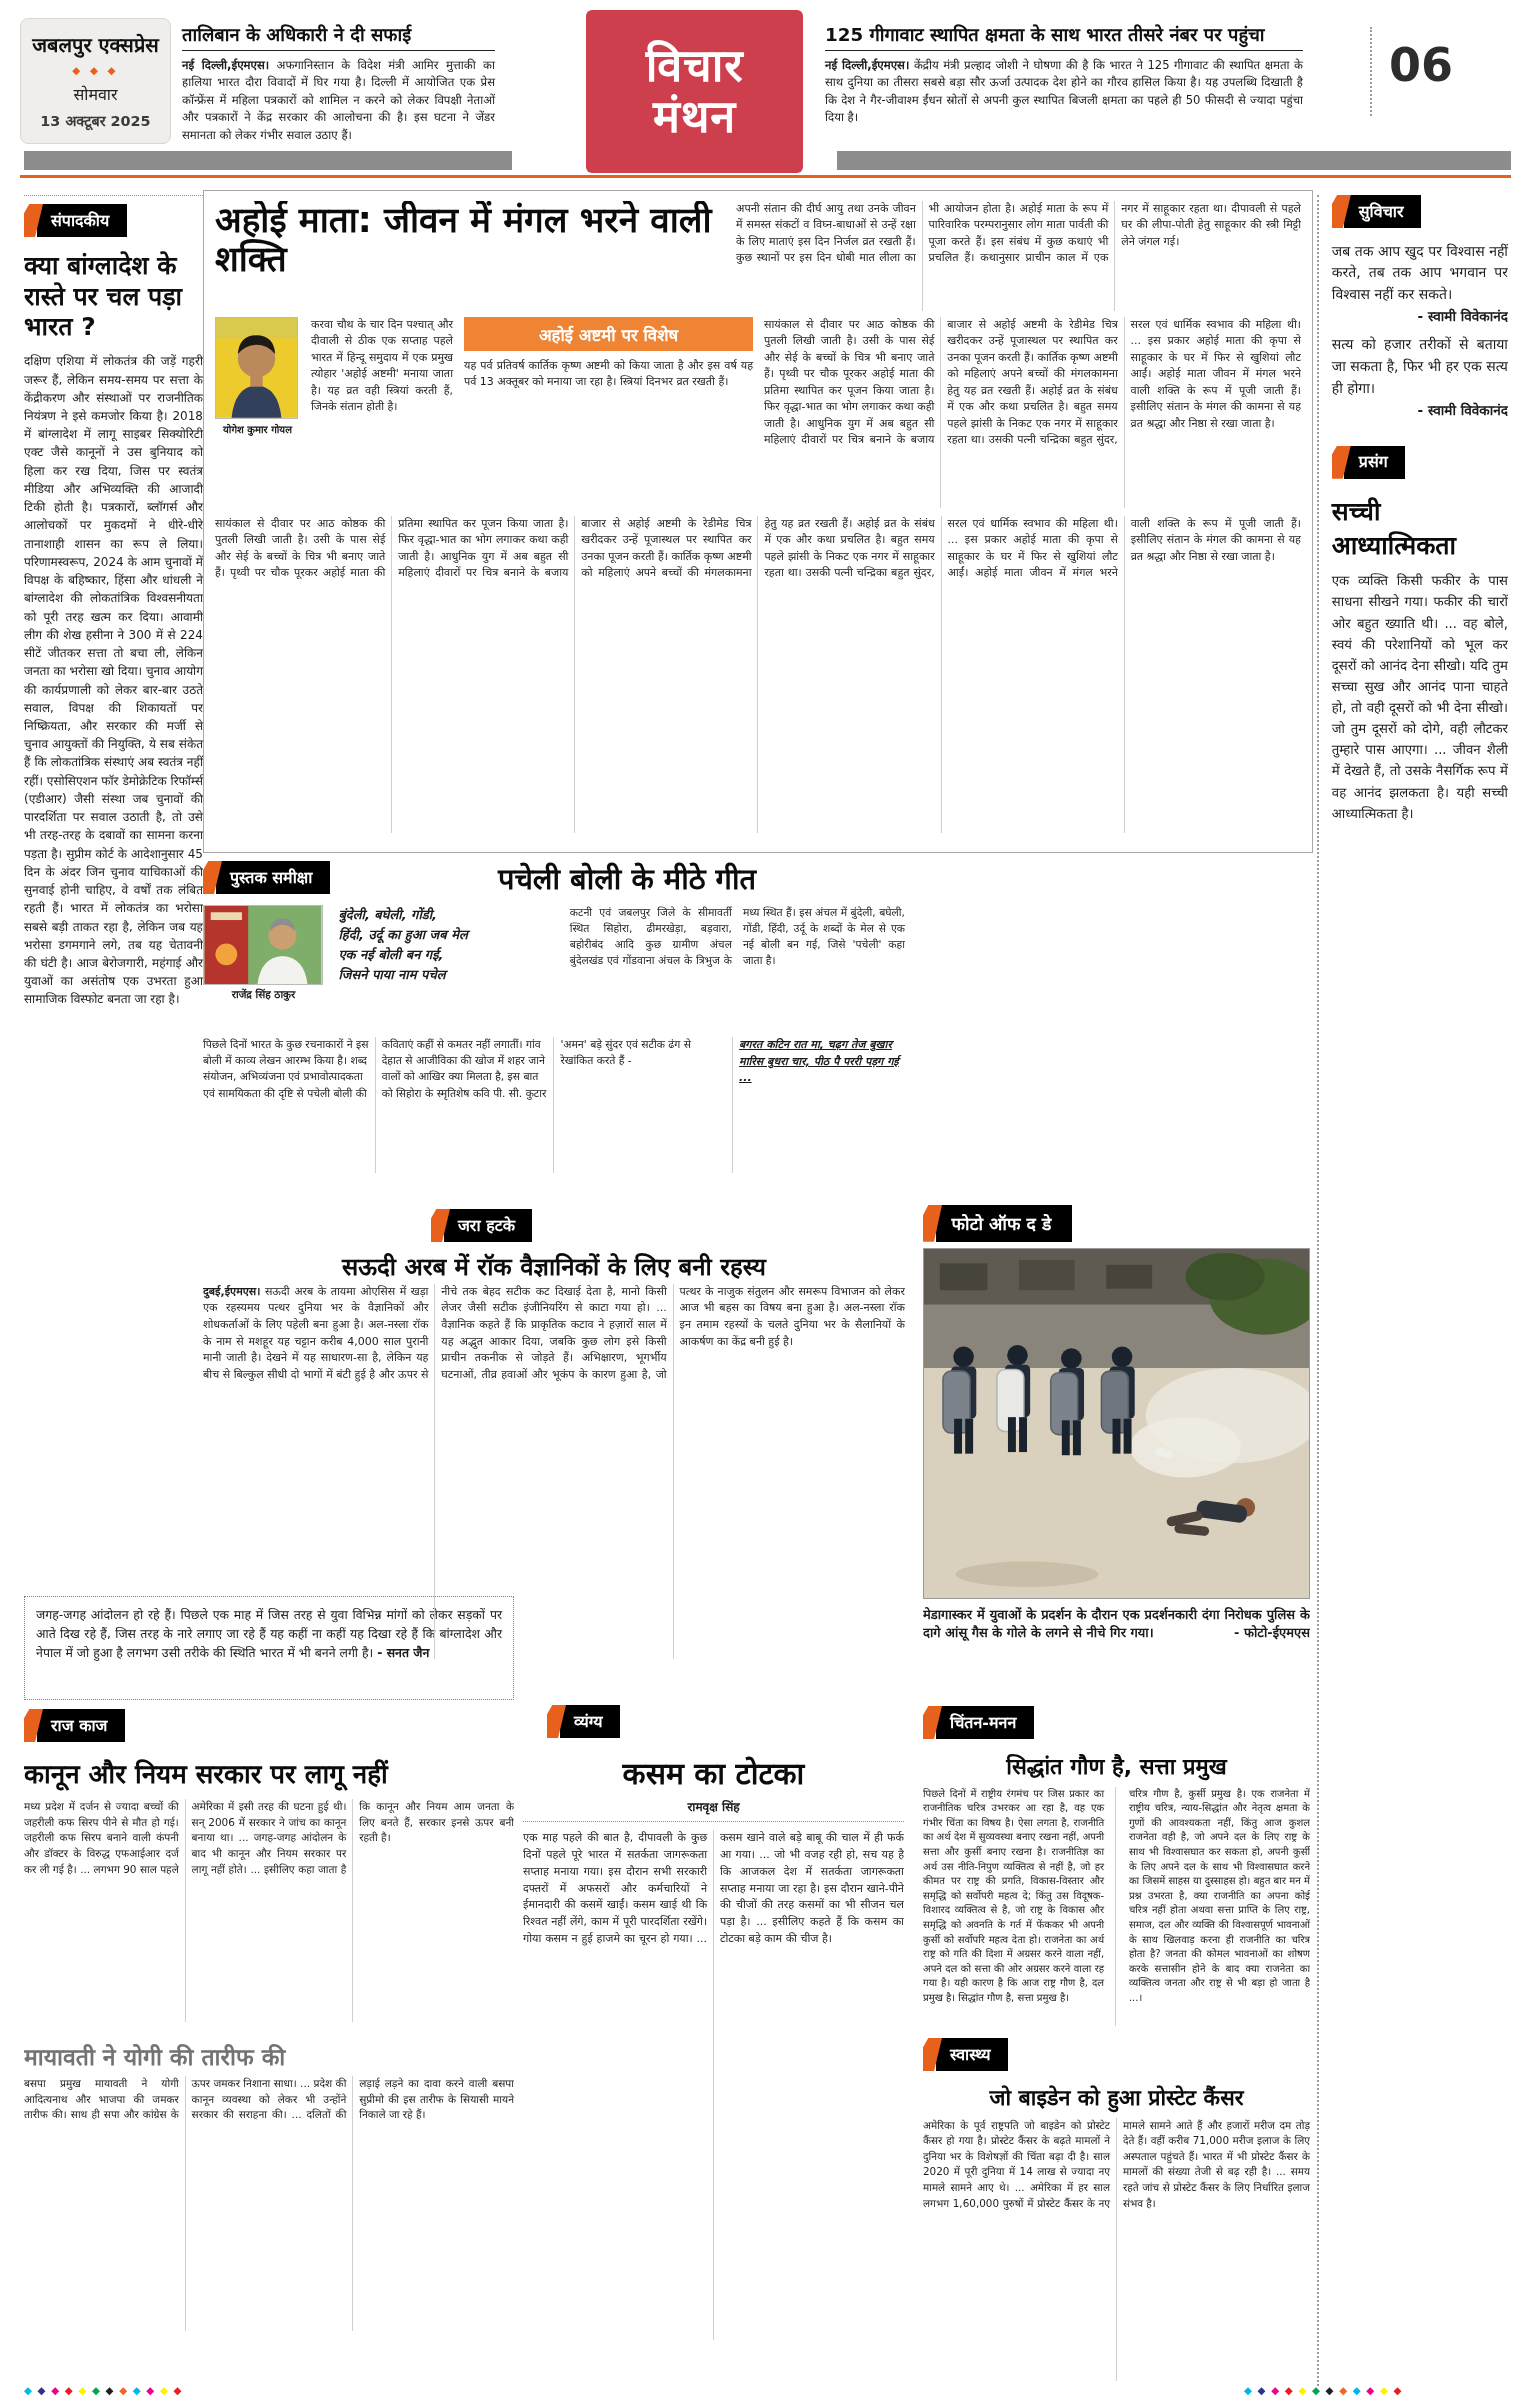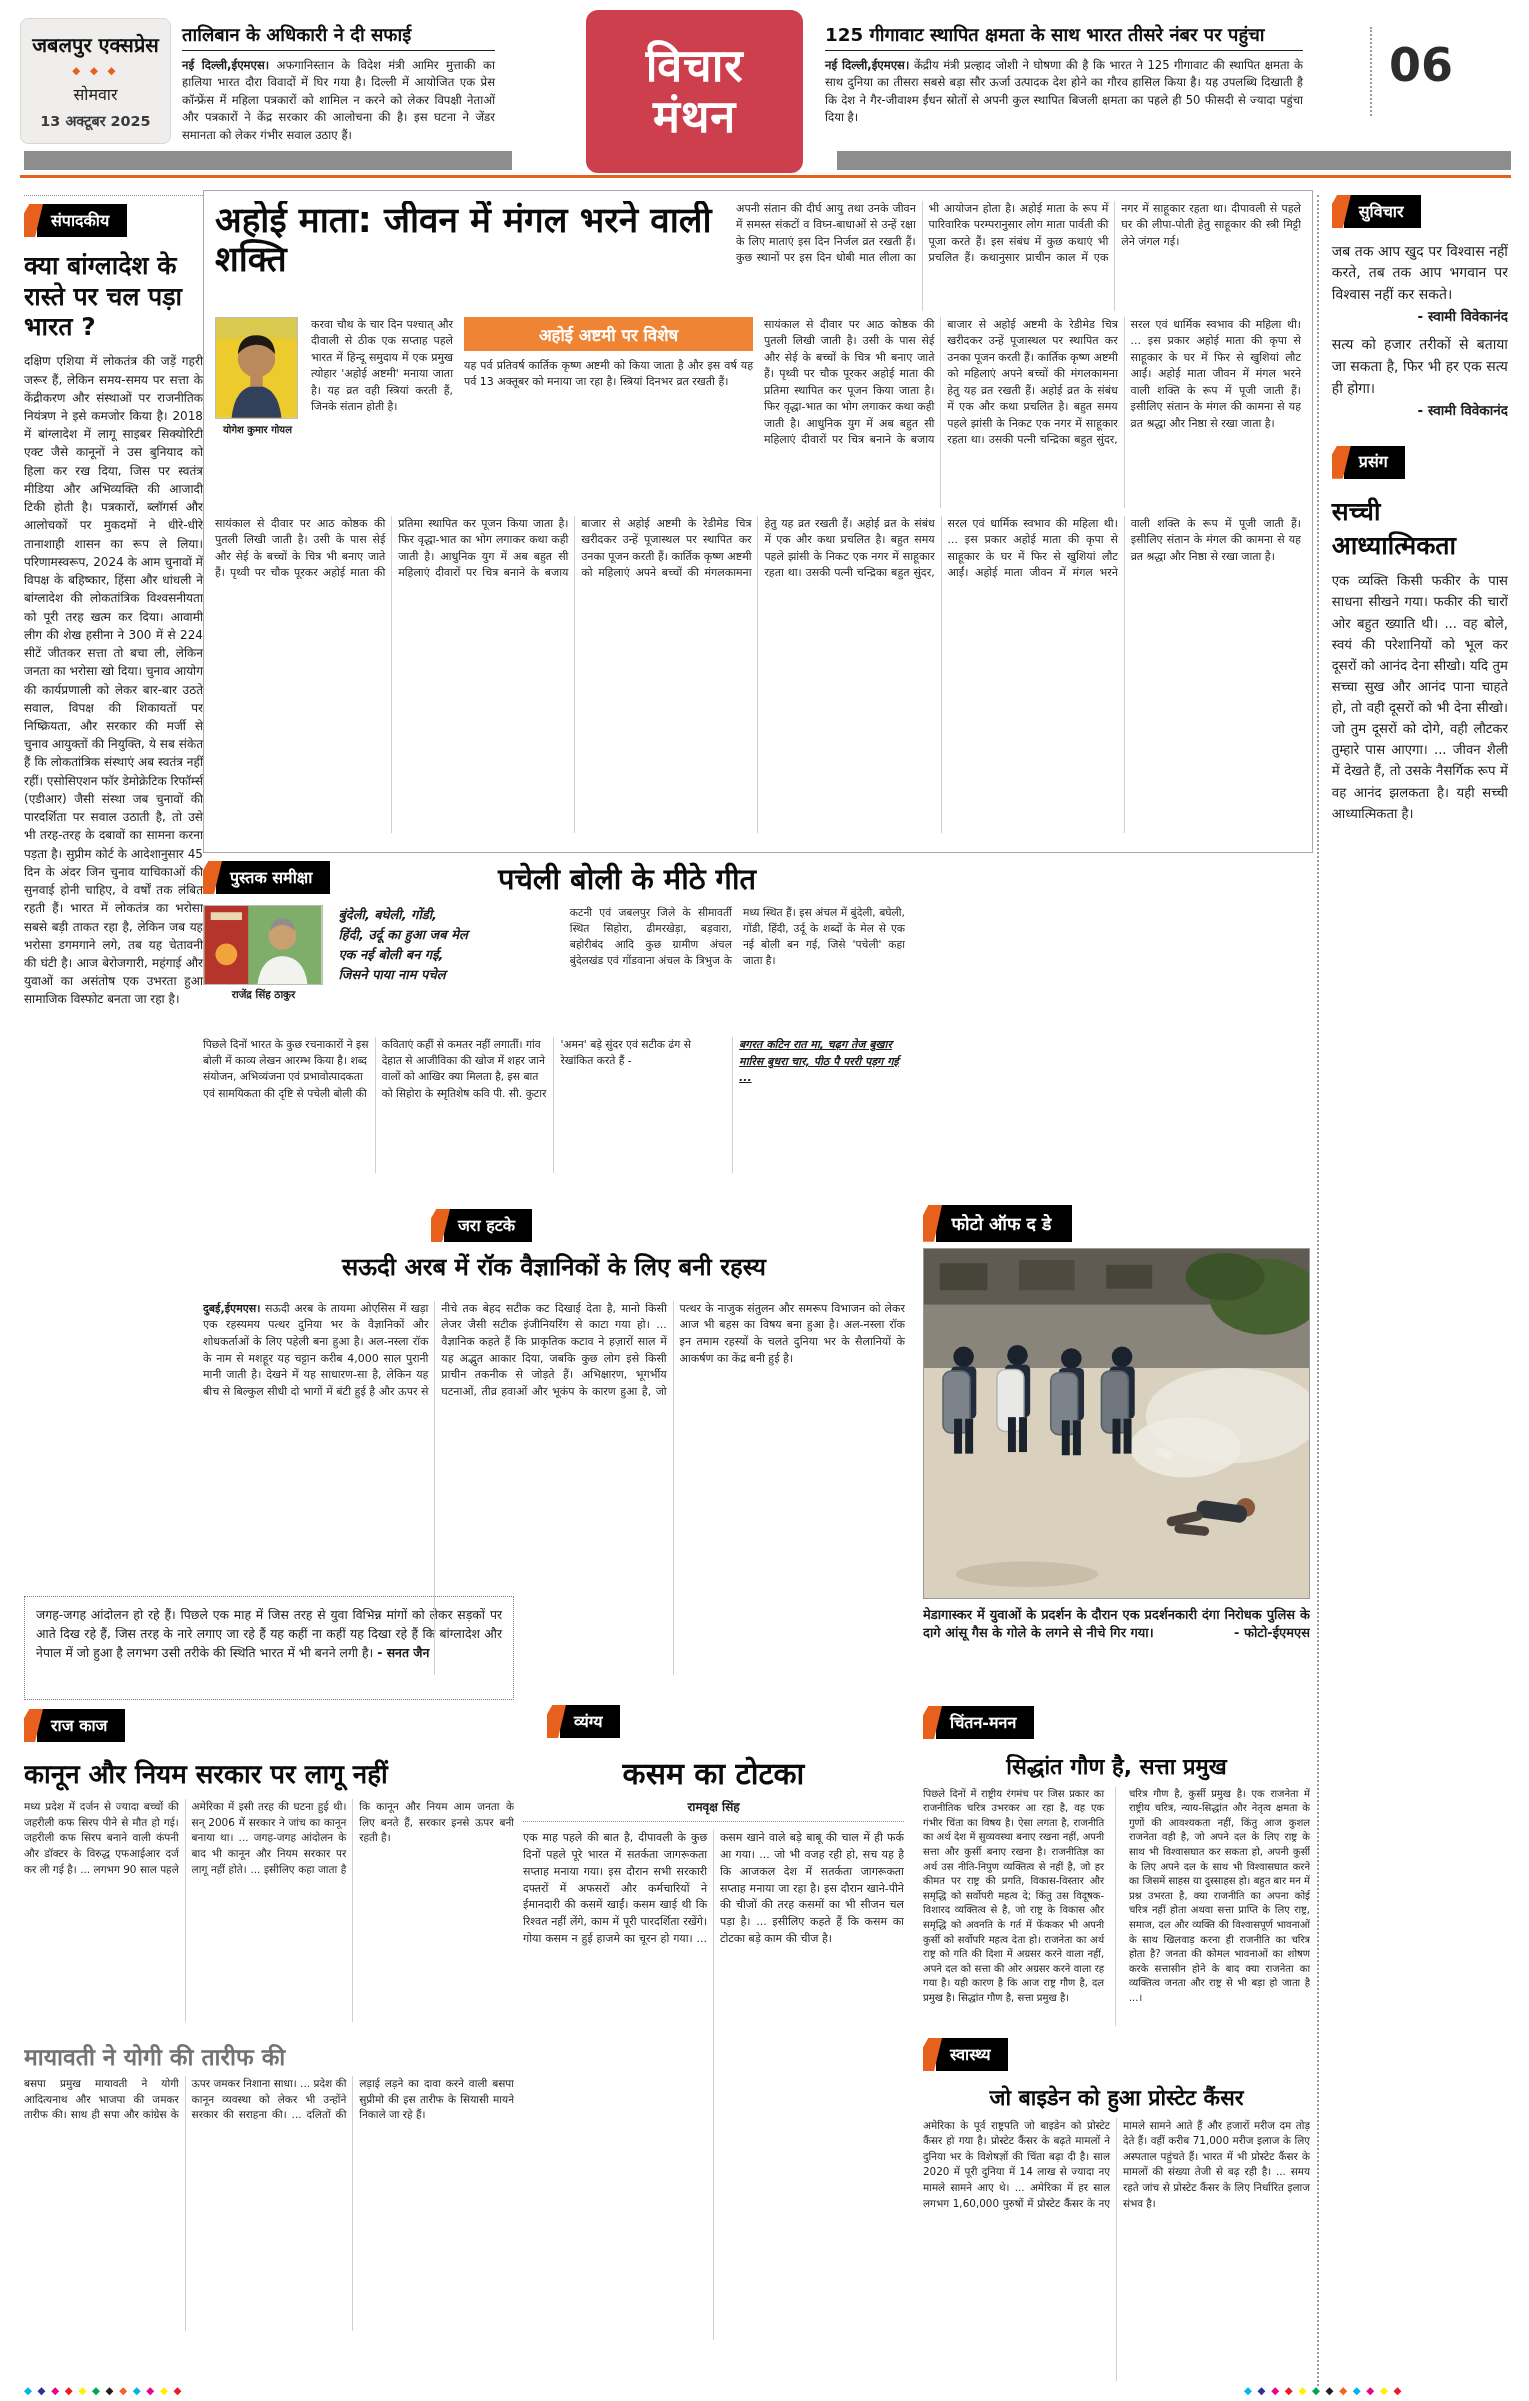--- a/index.html
+++ b/index.html
@@ -28,21 +28,21 @@
   .brief-2 { left:825px; width:478px; }
   .brief h3 {
     font-size:18.3px; font-weight:bold; color:#101010;
     border-bottom:1.6px solid #222; padding-bottom:4px; margin-bottom:5.6px;
   }
   .brief p { font-size:11.6px; line-height:1.52; text-align:justify; color:#1b1b1b; }
   .brief b { font-weight:bold; }
 
   .nameplate {
     left:586px; top:9.6px; width:217px; height:163px;
-    background:#ce3f4e; border-radius:12px;
+    background:#ce3f4e; border-radius:6px;
     display:flex; flex-direction:column; align-items:center; justify-content:center;
     color:#fff; font-weight:bold; font-size:45px; line-height:1.14; letter-spacing:0.8px;
   }
 
   .pagenum-sep { left:1370px; top:27px; height:89px; border-left:2.4px dotted #9a9a9a; }
   .pagenum { left:1389px; top:38px; font-size:46px; font-weight:bold; color:#2d2d2d; }
 
   .graybar { top:151px; height:19px; background:#8d8d8d; }
   .graybar.gb-left  { left:24px;  width:488px; }
   .graybar.gb-right { left:837px; width:674px; }
@@ -108,21 +108,21 @@
   .rphoto svg { display:block; border:0.8px solid #bbb; }
   .rphoto .pname { font-size:10.4px; font-weight:bold; margin-top:2.4px; }
   .review-row .verse { width:217px; font-size:13px; line-height:1.55; }
   .review-row .bodytext { flex:1; column-count:2; font-size:10.7px; line-height:1.5; }
   .review-bottom { margin-top:6.4px; column-count:4; font-size:10.7px; line-height:1.5; height:136px; overflow:hidden; }
   .review-bottom .verse { font-size:11px; margin-top:6.4px;text-decoration:underline; }
 
   
   .offbeat { left:203px; top:1209px; width:702px; height:466px; overflow:hidden; }
   .offbeat .sec-label { display:flex; width:max-content; margin:0 0 6.4px 228px; }
-  .offbeat h2 { text-align:center; font-size:24px; font-weight:bold; margin-bottom:19px; color:#0c0c0c; }
+  .offbeat h2 { text-align:center; font-size:24px; font-weight:bold; margin-bottom:2px; color:#0c0c0c; }
   .offbeat .bodytext { column-count:3; font-size:11px; line-height:1.52; height:375px; overflow:hidden; }
 
   
   .photoday { left:923px; top:1205px; width:387px; height:474px; overflow:hidden; }
   .photoday .sec-label { margin-bottom:6.4px; }
   .photoday svg.photo { display:block; width:387px; height:351px; border:0.8px solid #999; }
   .photoday .cap { font-size:13px; font-weight:bold; line-height:1.45; margin-top:6.4px; text-align:justify; }
   .photoday .credit { float:right; font-weight:bold; }
 
   

